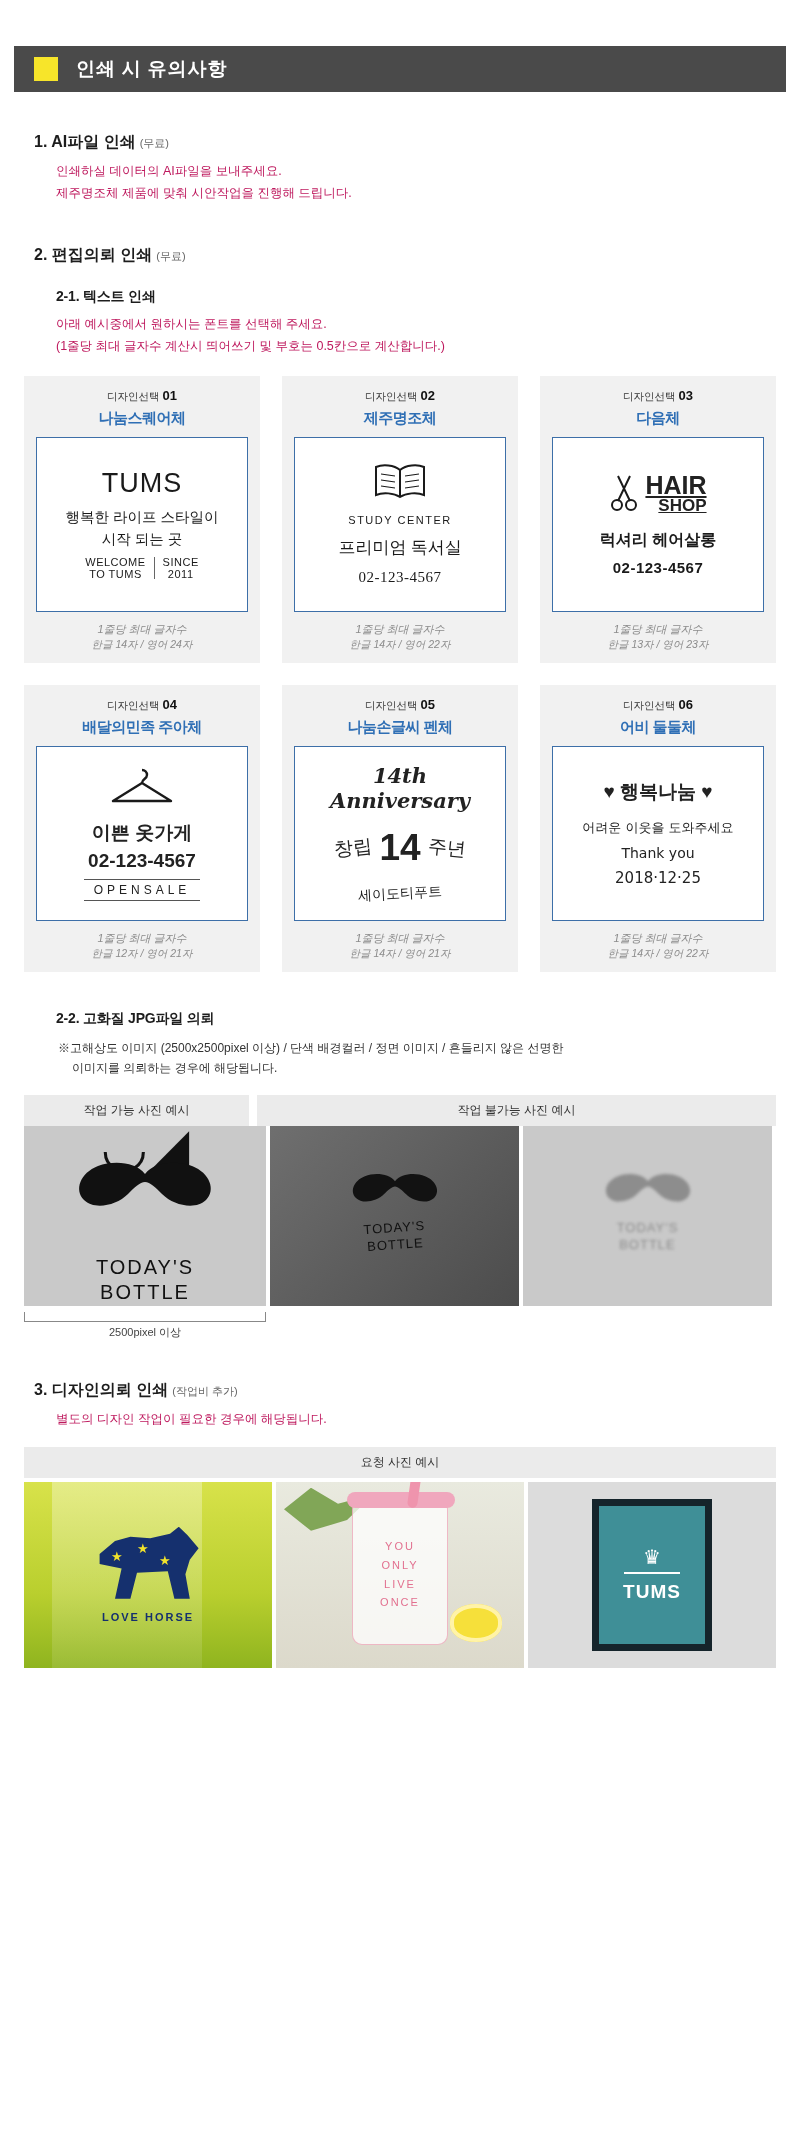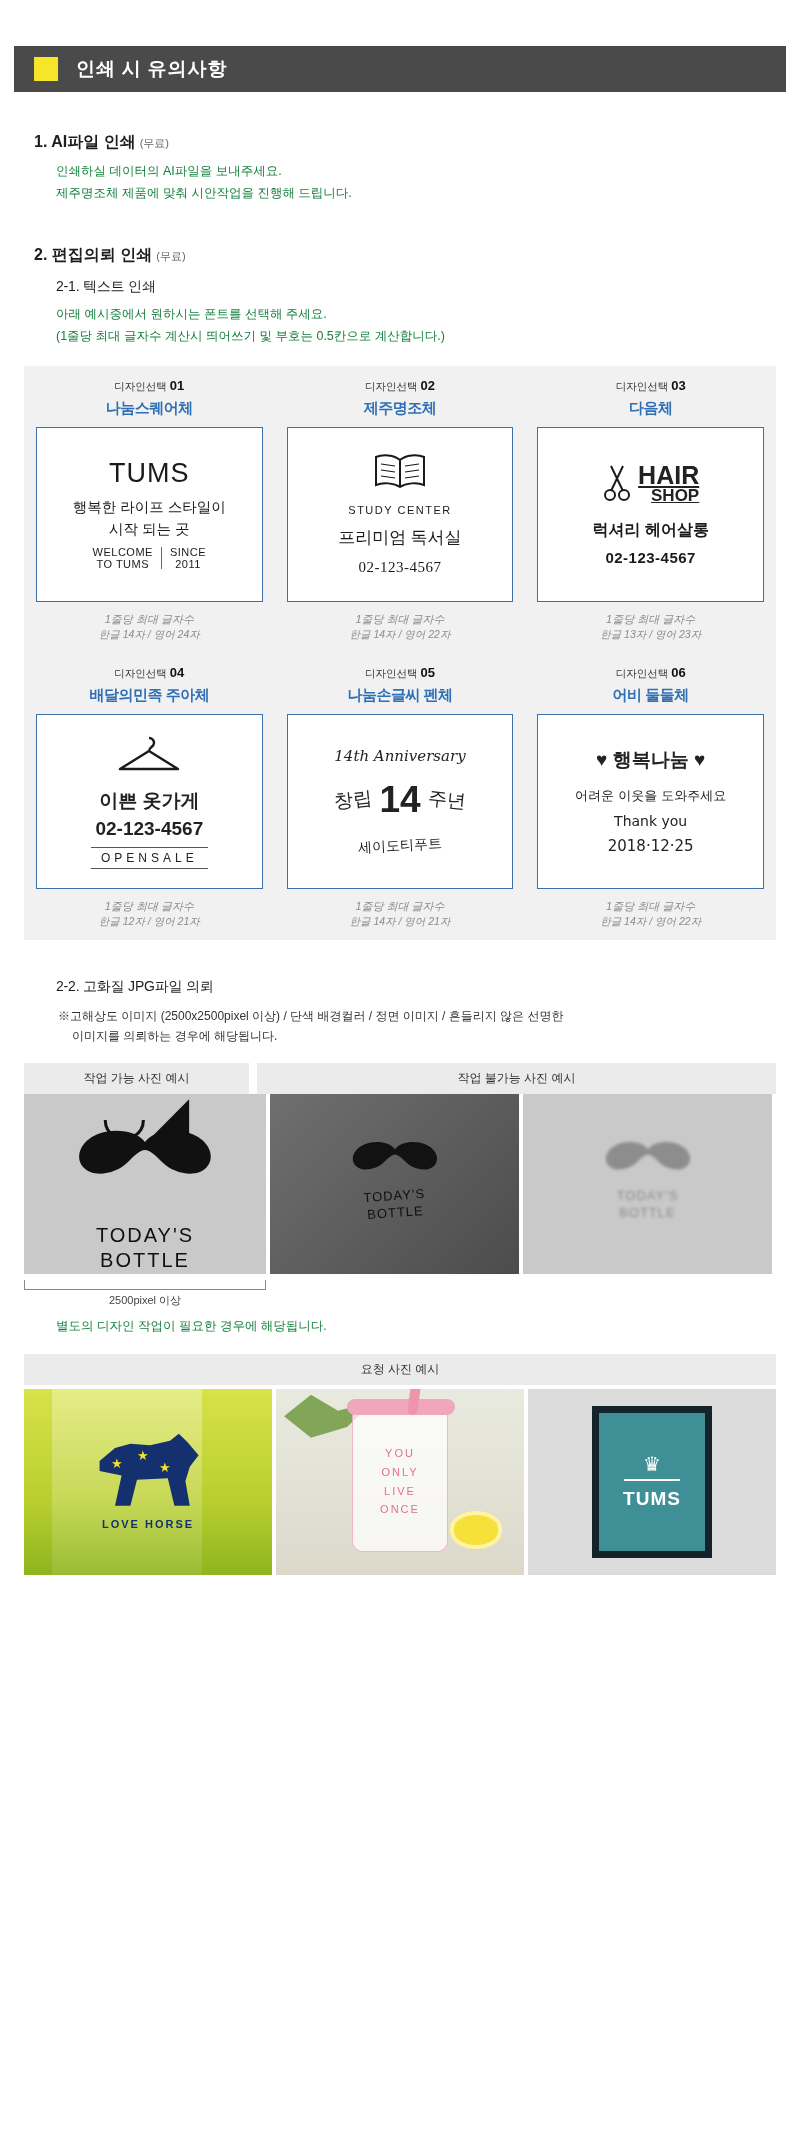--- a/index.html
+++ b/index.html
@@ -45,38 +45,38 @@
     color: #1d1d1d;
   }
   .h-num .small {
     font-size: 11px;
     font-weight: normal;
     color: #666;
     margin-left: 4px;
   }
   .body-txt {
     font-size: 12.5px;
-    color: #15803d;
+    color: #be185d;
     line-height: 1.75;
     margin: 8px 0 0 22px;
   }
   .h-sub {
     font-size: 14px;
-    font-weight: normal;
-    margin: 12px 0 0 22px;
+    font-weight: bold;
+    margin: 22px 0 0 22px;
     color: #1d1d1d;
     letter-spacing: -0.2px;
   }
 
   
   .grid {
     margin: 18px 24px 0 24px;
     display: grid;
     grid-template-columns: repeat(3, 1fr);
-    gap: 0;
+    gap: 22px;
   }
   .card {
     background: #f1f1f1;
     padding: 12px 12px 10px 12px;
     text-align: center;
   }
   .card .cap {
     font-size: 10.5px;
     color: #333;
   }
@@ -355,21 +355,21 @@
         <div class="l2">한글 12자 / 영어 21자</div>
       </div>
     </div>
 
     <div class="card">
       <div class="cap">
         <span>디자인선택</span><b>05</b>
       </div>
       <div class="fname">나눔손글씨 펜체</div>
       <div class="preview">
-        <div class="script" style="font-size:15px; font-weight:normal;">14th Anniversary</div>
+        <div class="script" style="font-size:21px; font-weight:bold;">14th Anniversary</div>
         <div style="display:flex; align-items:center; gap:7px; margin-top:14px;">
           <span class="hand" style="font-size:19px; transform:rotate(-6deg); display:inline-block;">창립</span>
           <span style="font-size:37px; font-weight:bold;">14</span>
           <span class="hand" style="font-size:19px; transform:rotate(6deg); display:inline-block;">주년</span>
         </div>
         <div class="hand" style="font-size:14px; margin-top:16px; transform:rotate(-3deg);">세이도티푸트</div>
       </div>
       <div class="limit">
         <div>1줄당 최대 글자수</div>
         <div class="l2">한글 14자 / 영어 21자</div>
@@ -448,20 +448,23 @@
       </div>
     </div>
   </div>
 
   <div class="measure">
     <div class="bar"></div>
     <div class="cap">2500pixel 이상</div>
   </div>
 
   <div class="sec">
+    <div class="h-num">
+      <span>3. 디자인의뢰 인쇄</span><span class="small">(작업비 추가)</span>
+    </div>
     <div class="body-txt">
       <div>별도의 디자인 작업이 필요한 경우에 해당됩니다.</div>
     </div>
   </div>
 
   <div class="req-lbl">요청 사진 예시</div>
   <div class="req-row">
     <div class="req req1">
       <div class="glass"></div>
       <div class="horse">

